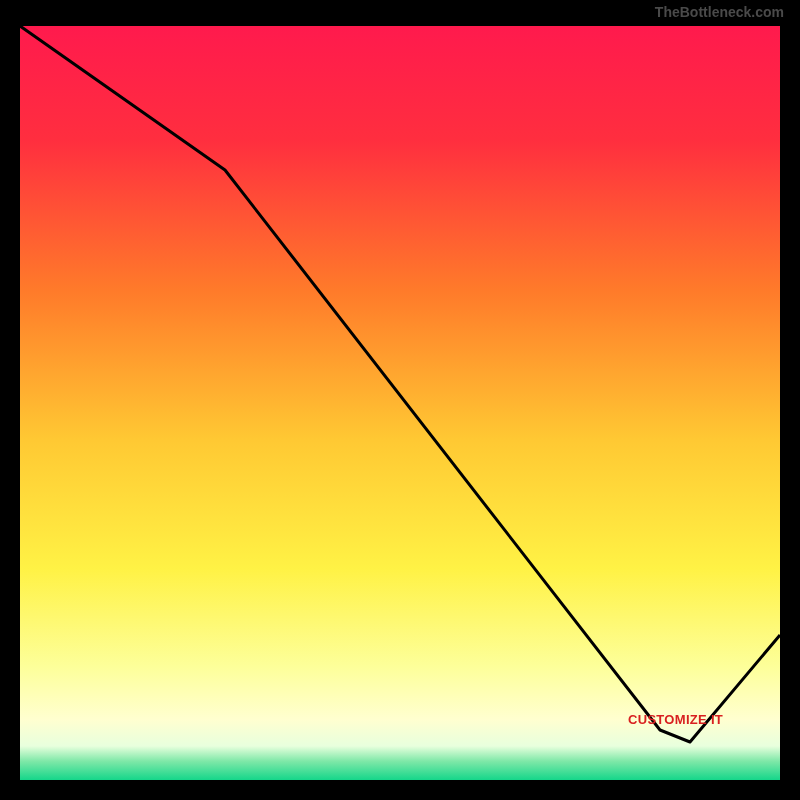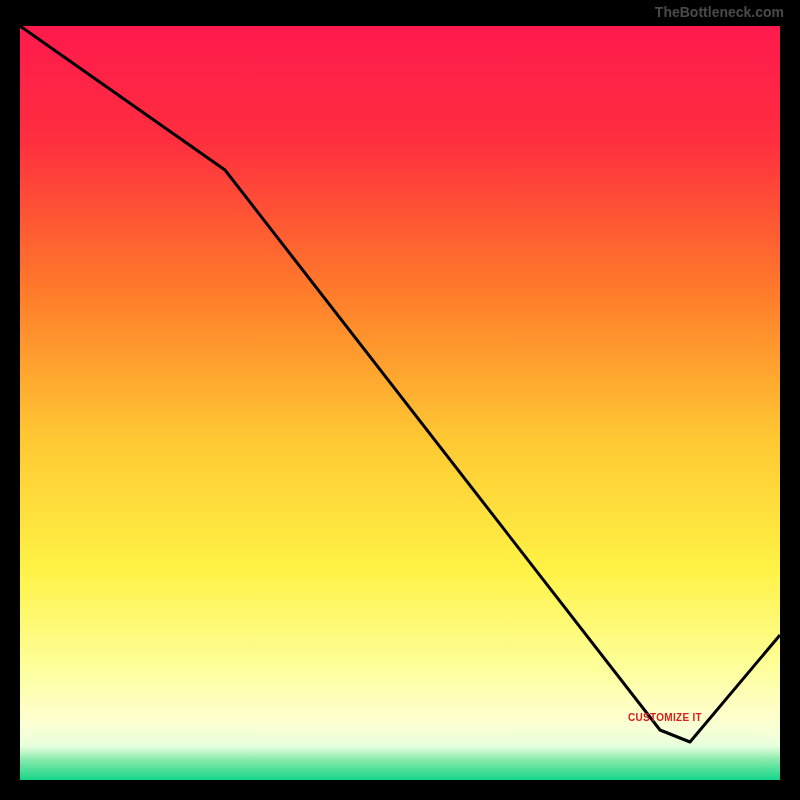--- a/index.html
+++ b/index.html
@@ -22,21 +22,21 @@
     right: 16px;
     color: #4a4a4a;
     font-size: 14px;
     font-weight: bold;
     font-family: Arial, sans-serif;
   }
   .annotation {
     position: absolute;
     color: #d82020;
     font-weight: bold;
-    font-size: 10px;
+    font-size: 13px;
     font-family: Arial, sans-serif;
     letter-spacing: 0.3px;
   }
 </style>
 </head>
 <body>
 
 <svg class="canvas" width="800" height="800" viewBox="0 0 800 800">
   <defs>
     <linearGradient id="bgGrad" x1="0" y1="0" x2="0" y2="1">

